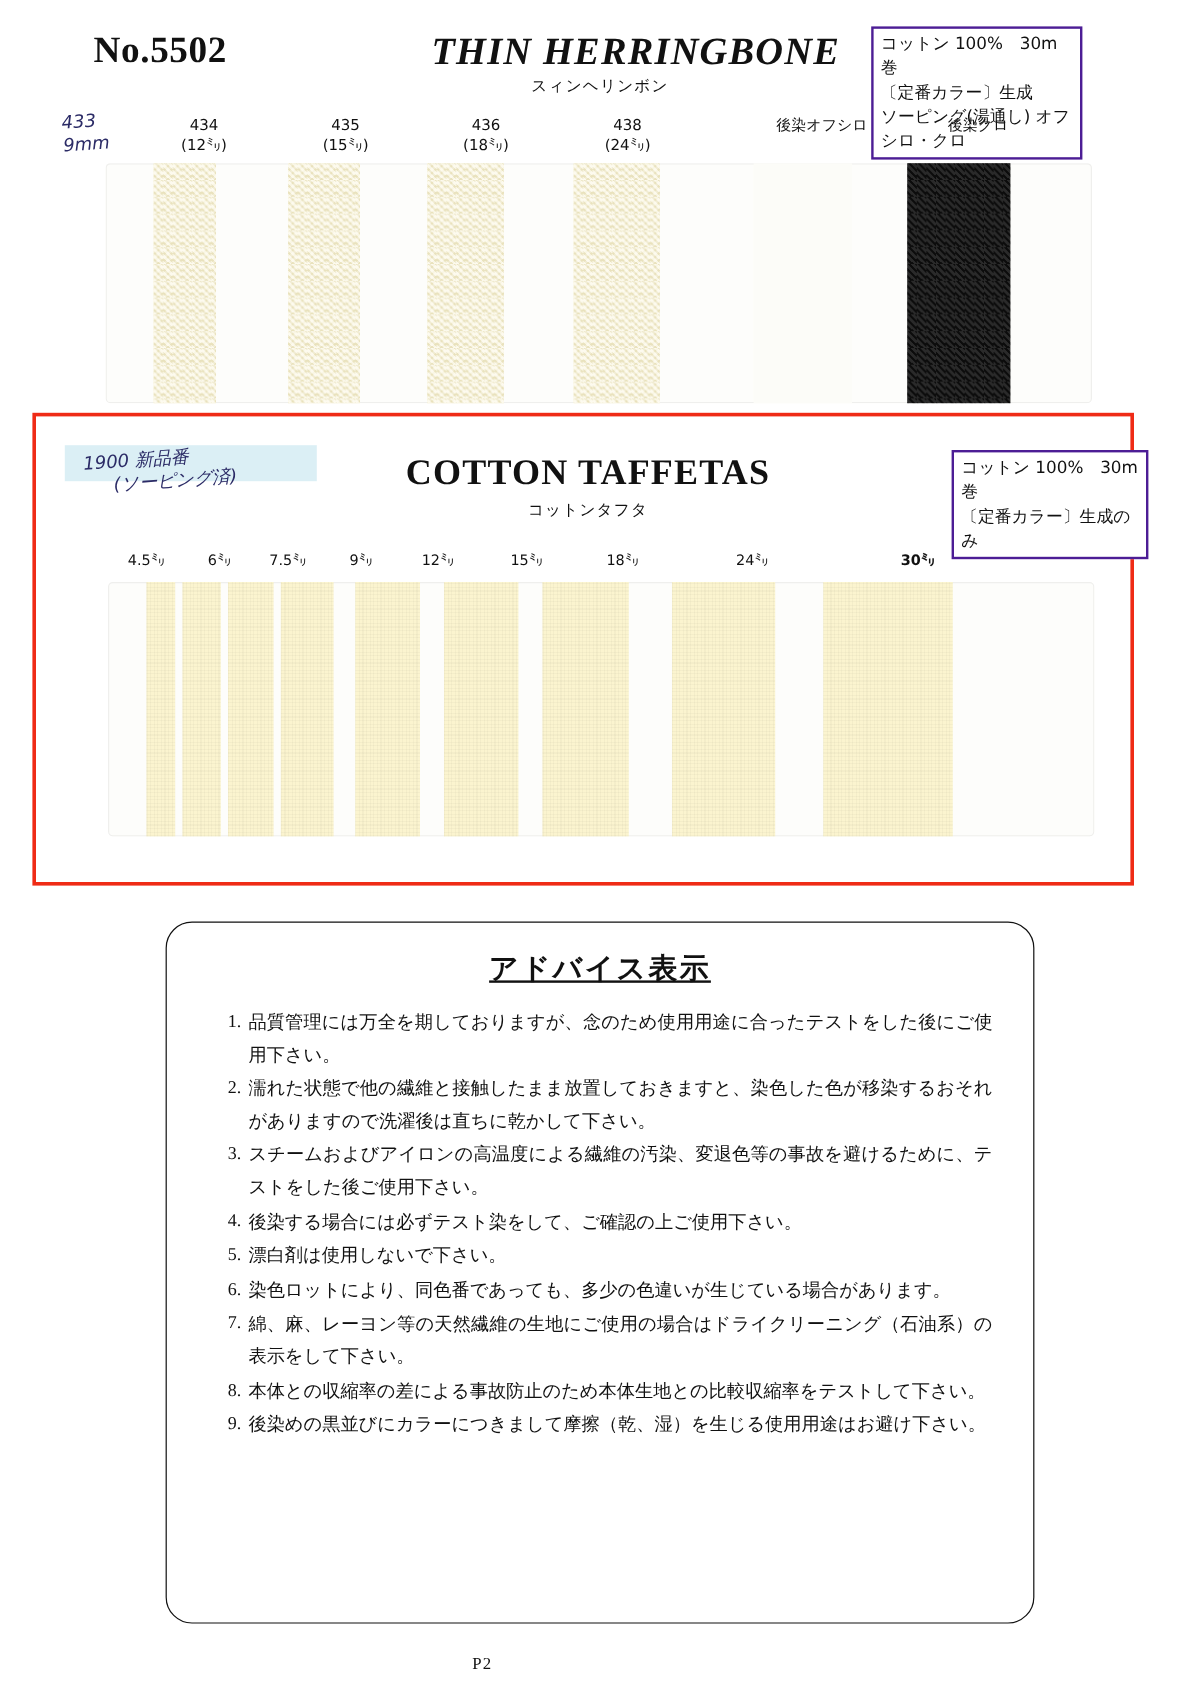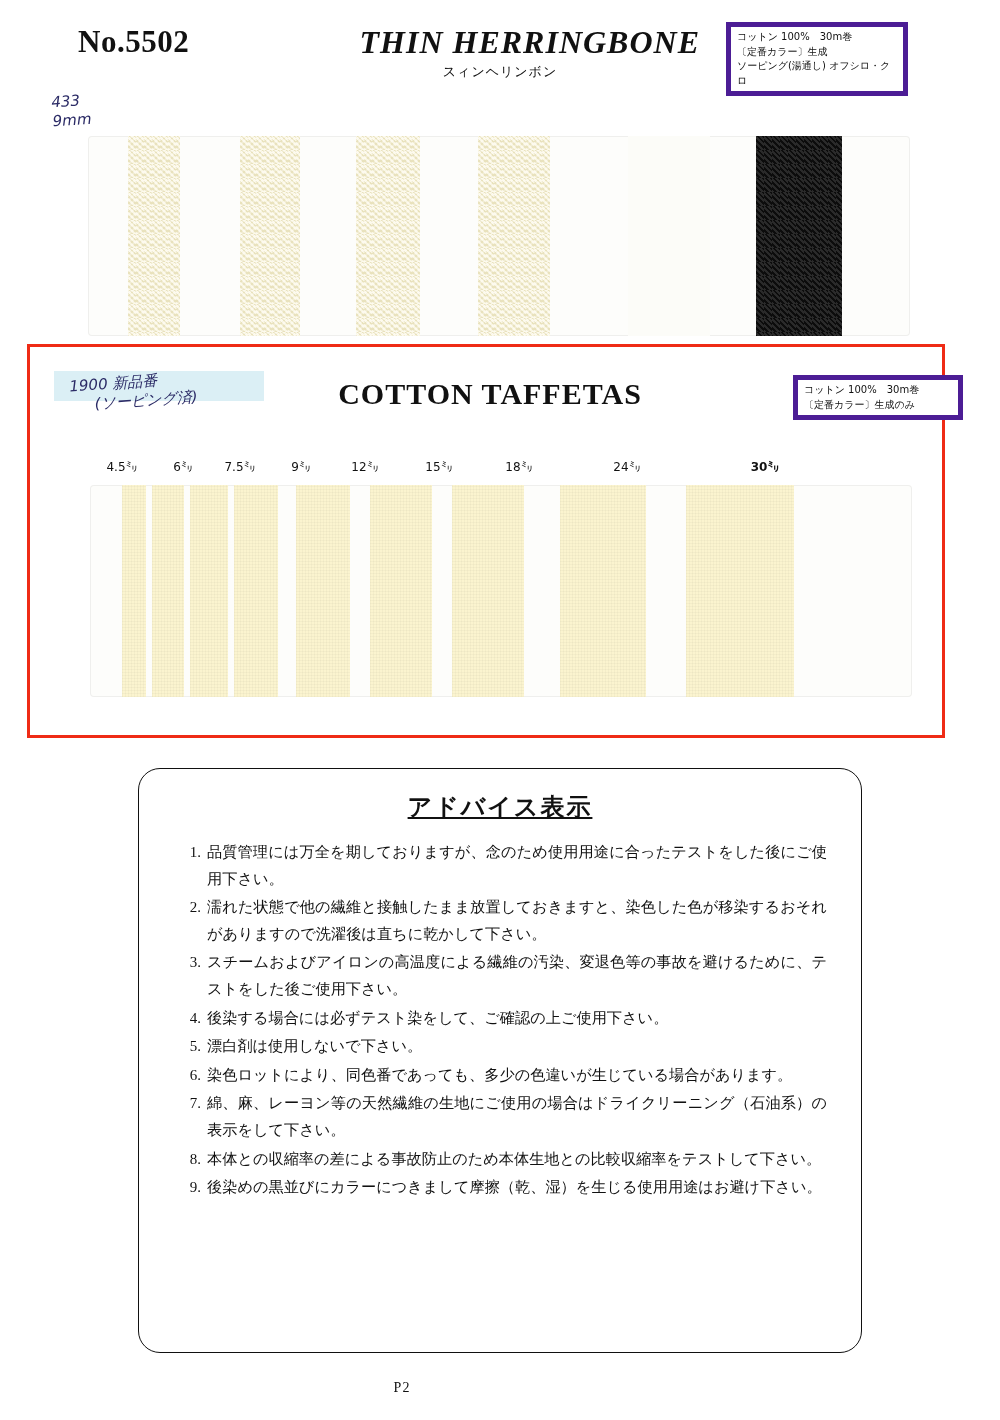--- a/index.html
+++ b/index.html
@@ -22,23 +22,23 @@
   .title-main{
     position:absolute;left:300px;top:24px;width:400px;text-align:right;
     font-size:32px;font-weight:bold;letter-spacing:1px;font-style:italic;
   }
   .title-sub{
     position:absolute;left:300px;top:63px;width:400px;text-align:center;
     font-size:13px;font-family:"DejaVu Sans", sans-serif;letter-spacing:1px;
   }
   .specbox{
     position:absolute;
-    border:5px solid #4c1d95;
-    font-family:"DejaVu Sans", sans-serif;
-    font-size:10px;line-height:1.45;
+    border:2px solid #4c1d95;
+    font-family:"DejaVu Sans", sans-serif;
+    font-size:14px;line-height:1.45;
     padding:3px 6px 3px 6px;
     background:#fff;
   }
   .spec1{left:726px;top:22px;width:160px;}
 
   .hdr-row{position:absolute;font-family:"DejaVu Sans", sans-serif;font-size:12.5px;text-align:center;}
   .hdr-row .c{position:absolute;width:90px;text-align:center;line-height:1.35;}
 
   .swatch-panel{
     position:absolute;background:#fdfdfb;
@@ -143,34 +143,59 @@
       <div>コットン 100%　30m巻</div>
       <div>〔定番カラー〕生成</div>
       <div>ソーピング(湯通し) オフシロ・クロ</div>
     </div>
 
     <div class="hand" style="left:52px;top:92px;">
       <div>433</div>
       <div>9mm</div>
     </div>
 
+    <div class="hdr-row" style="left:0;top:96px;width:1000px;height:30px;">
+      <div class="c" style="left:125px;">
+        <div>434</div>
+        <div>(12㍉)</div>
+      </div>
+      <div class="c" style="left:243px;">
+        <div>435</div>
+        <div>(15㍉)</div>
+      </div>
+      <div class="c" style="left:360px;">
+        <div>436</div>
+        <div>(18㍉)</div>
+      </div>
+      <div class="c" style="left:478px;">
+        <div>438</div>
+        <div>(24㍉)</div>
+      </div>
+      <div class="c" style="left:625px;width:120px;">
+        <div>後染オフシロ</div>
+      </div>
+      <div class="c" style="left:760px;width:110px;">
+        <div>後染クロ</div>
+      </div>
+    </div>
 
     <div class="swatch-panel" style="left:88px;top:136px;width:822px;height:200px;border-radius:4px;">
       <div class="swatch hb" style="left:40px;width:52px;"></div>
       <div class="swatch hb" style="left:152px;width:60px;"></div>
       <div class="swatch hb" style="left:268px;width:64px;"></div>
       <div class="swatch hb" style="left:390px;width:72px;"></div>
       <div class="swatch" style="left:540px;width:82px;background:#fcfcf8;"></div>
       <div class="swatch hb-black" style="left:668px;width:86px;"></div>
     </div>
   </div>
 
   <div class="sec2">
 
     <div class="t2-main">COTTON TAFFETAS</div>
+    <div class="t2-sub">コットンタフタ</div>
 
     <div class="specbox" style="left:763px;top:28px;width:148px;">
       <div>コットン 100%　30m巻</div>
       <div>〔定番カラー〕生成のみ</div>
     </div>
 
     <div class="hand-hl" style="left:24px;top:24px;width:210px;height:30px;"></div>
     <div class="hand" style="left:40px;top:26px;">
       <div>1900  新品番</div>
       <div class="small" style="margin-left:24px;">(ソーピング済)</div>

